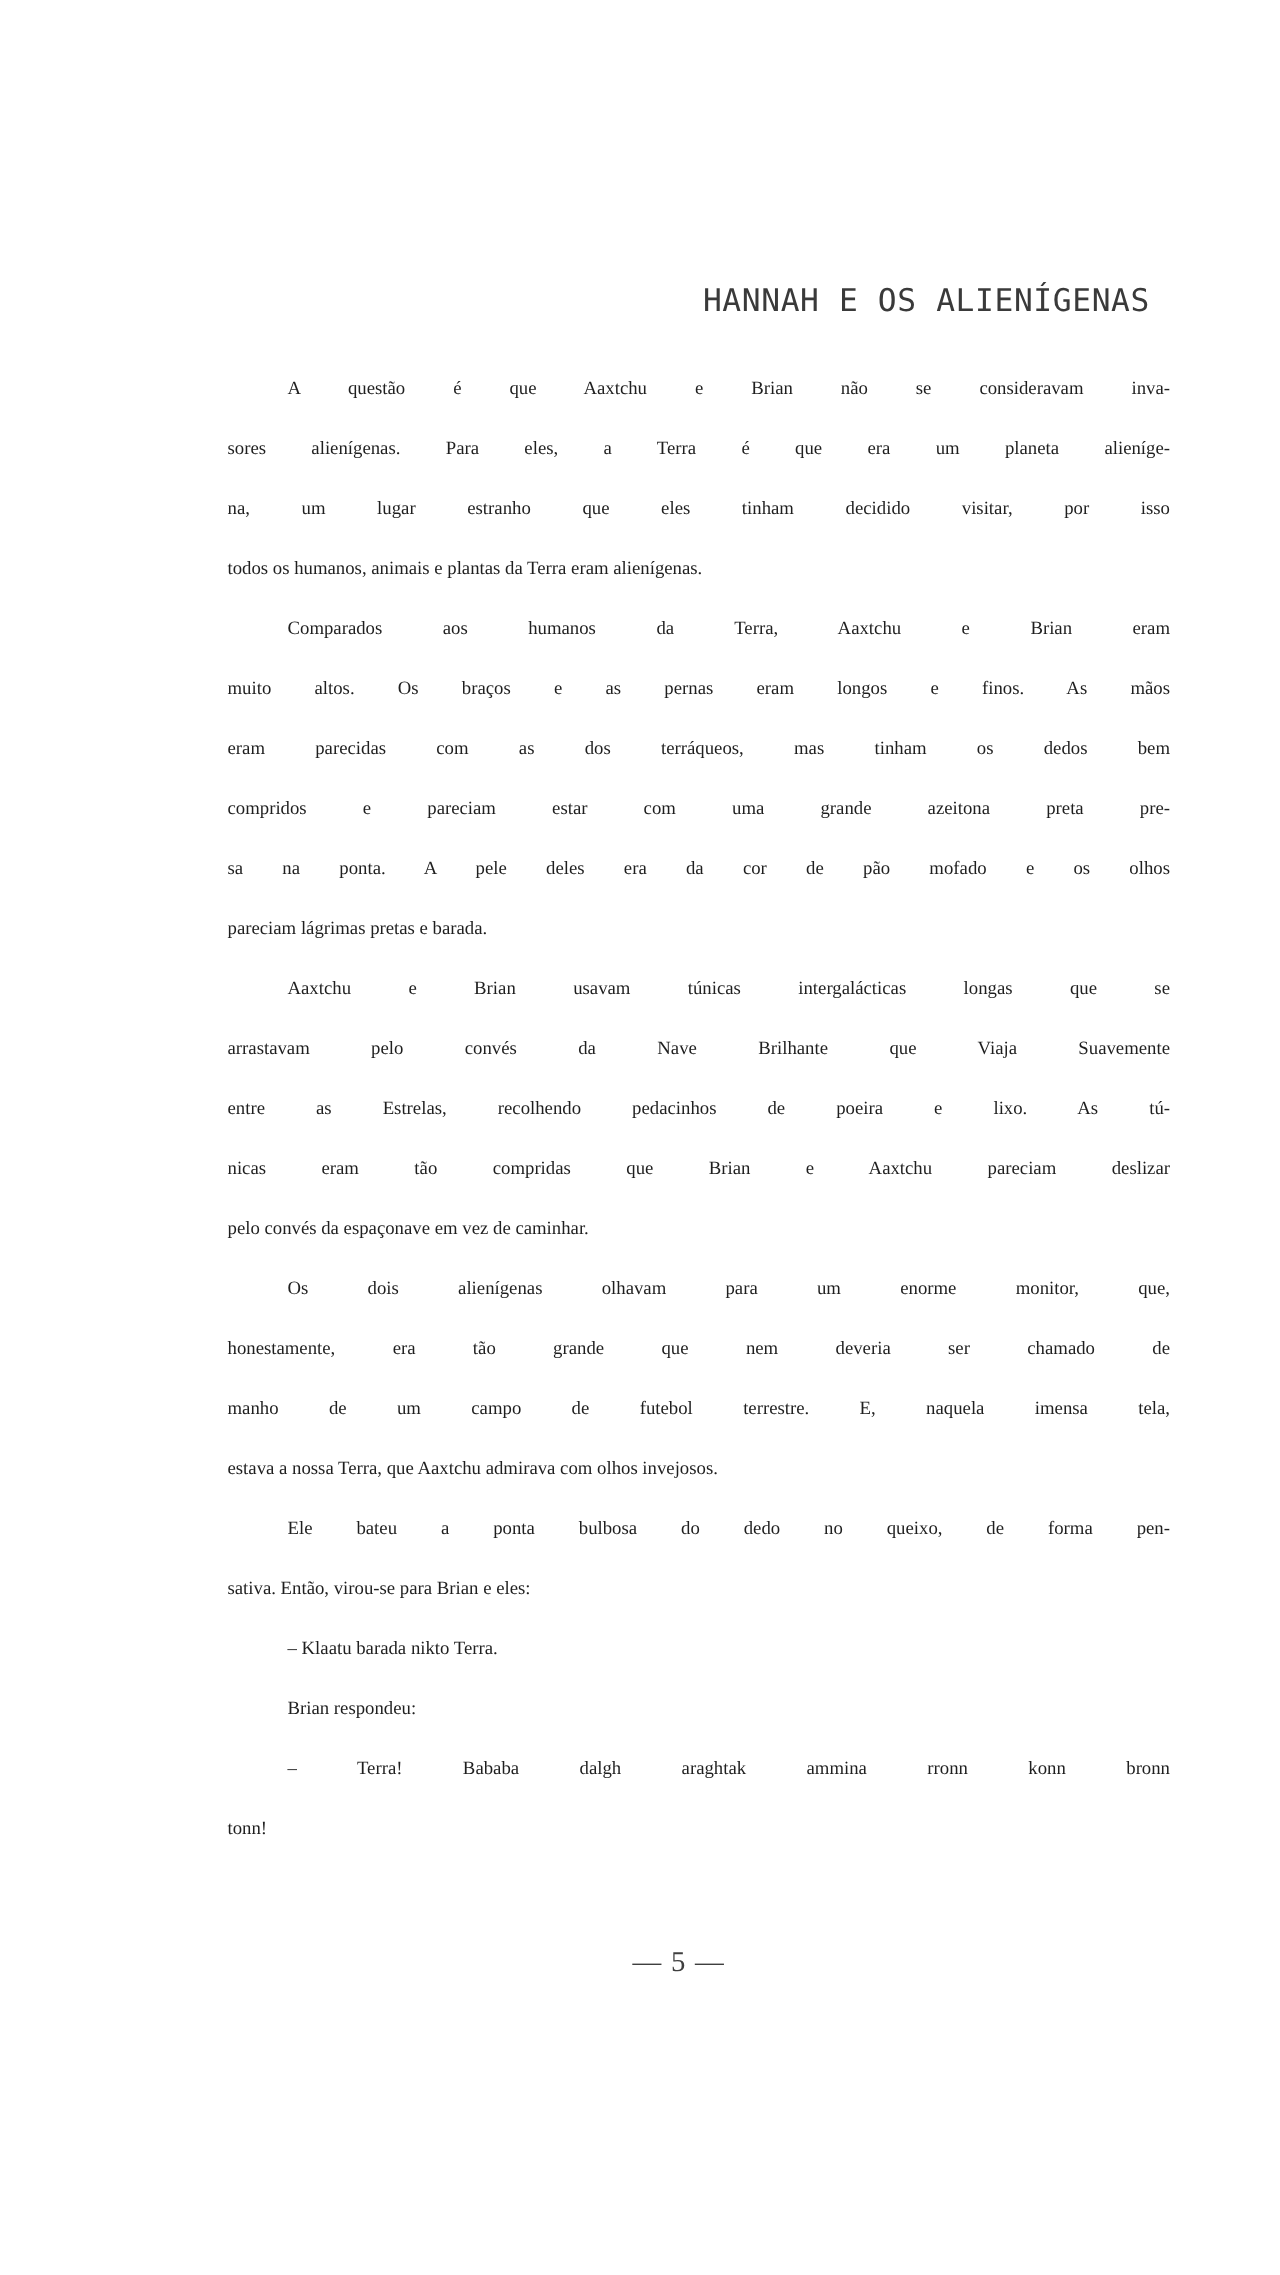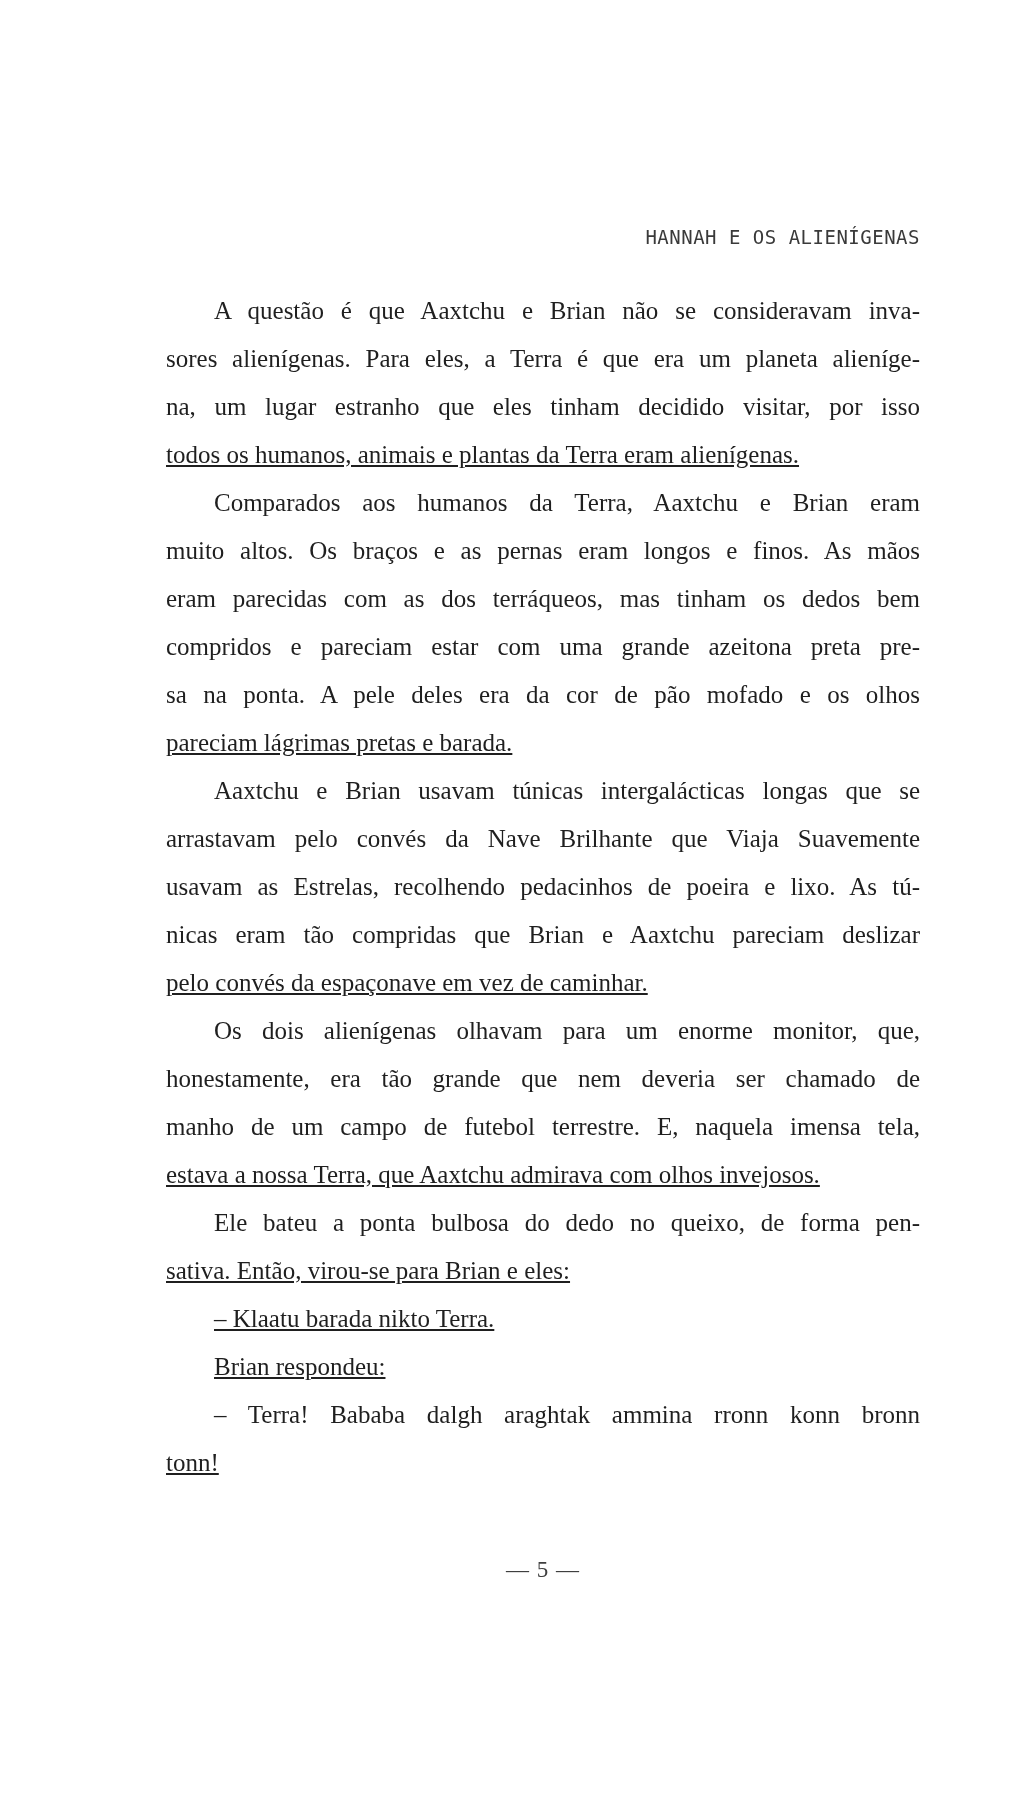--- a/index.html
+++ b/index.html
@@ -16,43 +16,42 @@
     color: #1f1f1f;
     overflow: hidden;
   }
   .running-head {
     position: absolute;
     top: 226px;
     left: 166px;
     width: 754px;
     text-align: right;
     font-family: "DejaVu Sans Mono", monospace;
-    font-size: 19px;
+    font-size: 25px;
     letter-spacing: 0.5px;
     color: #3a3a3a;
     white-space: nowrap;
   }
   .text-body {
     position: absolute;
     top: 287px;
-    left: 166px;
+    left: 182px;
     width: 754px;
-    font-size: 25px;
+    font-size: 15px;
     line-height: 48px;
   }
   .line {
     text-align: justify;
     text-align-last: justify;
   }
   .line.para-first {
     padding-left: 48px;
   }
   .line.para-last {
     text-align-last: left;
-    text-decoration: underline;
   }
   .it {
   }
   .page-footer {
     position: absolute;
     top: 1546px;
     left: 166px;
     width: 754px;
     text-align: center;
     font-size: 23px;
@@ -74,21 +73,21 @@
       <div class="line"><span>na, um lugar estranho que eles tinham decidido visitar, por isso</span></div>
       <div class="line para-last"><span>todos os humanos, animais e plantas da Terra eram alienígenas.</span></div>
       <div class="line para-first"><span>Comparados aos humanos da Terra, Aaxtchu e Brian eram</span></div>
       <div class="line"><span>muito altos. Os braços e as pernas eram longos e finos. As mãos</span></div>
       <div class="line"><span>eram parecidas com as dos terráqueos, mas tinham os dedos bem</span></div>
       <div class="line"><span>compridos e pareciam estar com uma grande azeitona preta pre-</span></div>
       <div class="line"><span>sa na ponta. A pele deles era da cor de pão mofado e os olhos</span></div>
       <div class="line para-last"><span>pareciam lágrimas pretas e barada.</span></div>
       <div class="line para-first"><span>Aaxtchu e Brian usavam túnicas intergalácticas longas que se</span></div>
       <div class="line"><span>arrastavam pelo convés da </span><span class="it">Nave Brilhante que Viaja Suavemente</span></div>
-      <div class="line"><span class="it">usavam as Estrelas</span><span>, recolhendo pedacinhos de poeira e lixo. As tú-</span></div>
+      <div class="line"><span class="it">entre as Estrelas</span><span>, recolhendo pedacinhos de poeira e lixo. As tú-</span></div>
       <div class="line"><span>nicas eram tão compridas que Brian e Aaxtchu pareciam deslizar</span></div>
       <div class="line para-last"><span>pelo convés da espaçonave em vez de caminhar.</span></div>
       <div class="line para-first"><span>Os dois alienígenas olhavam para um enorme monitor, que,</span></div>
       <div class="line"><span>honestamente, era tão grande que nem deveria ser chamado de</span></div>
       <div class="line"><span>manho de um campo de futebol terrestre. E, naquela imensa tela,</span></div>
       <div class="line para-last"><span>estava a nossa Terra, que Aaxtchu admirava com olhos invejosos.</span></div>
       <div class="line para-first"><span>Ele bateu a ponta bulbosa do dedo no queixo, de forma pen-</span></div>
       <div class="line para-last"><span>sativa. Então, virou-se para Brian e eles:</span></div>
       <div class="line para-first para-last"><span>– Klaatu barada nikto Terra.</span></div>
       <div class="line para-first para-last"><span>Brian respondeu:</span></div>

